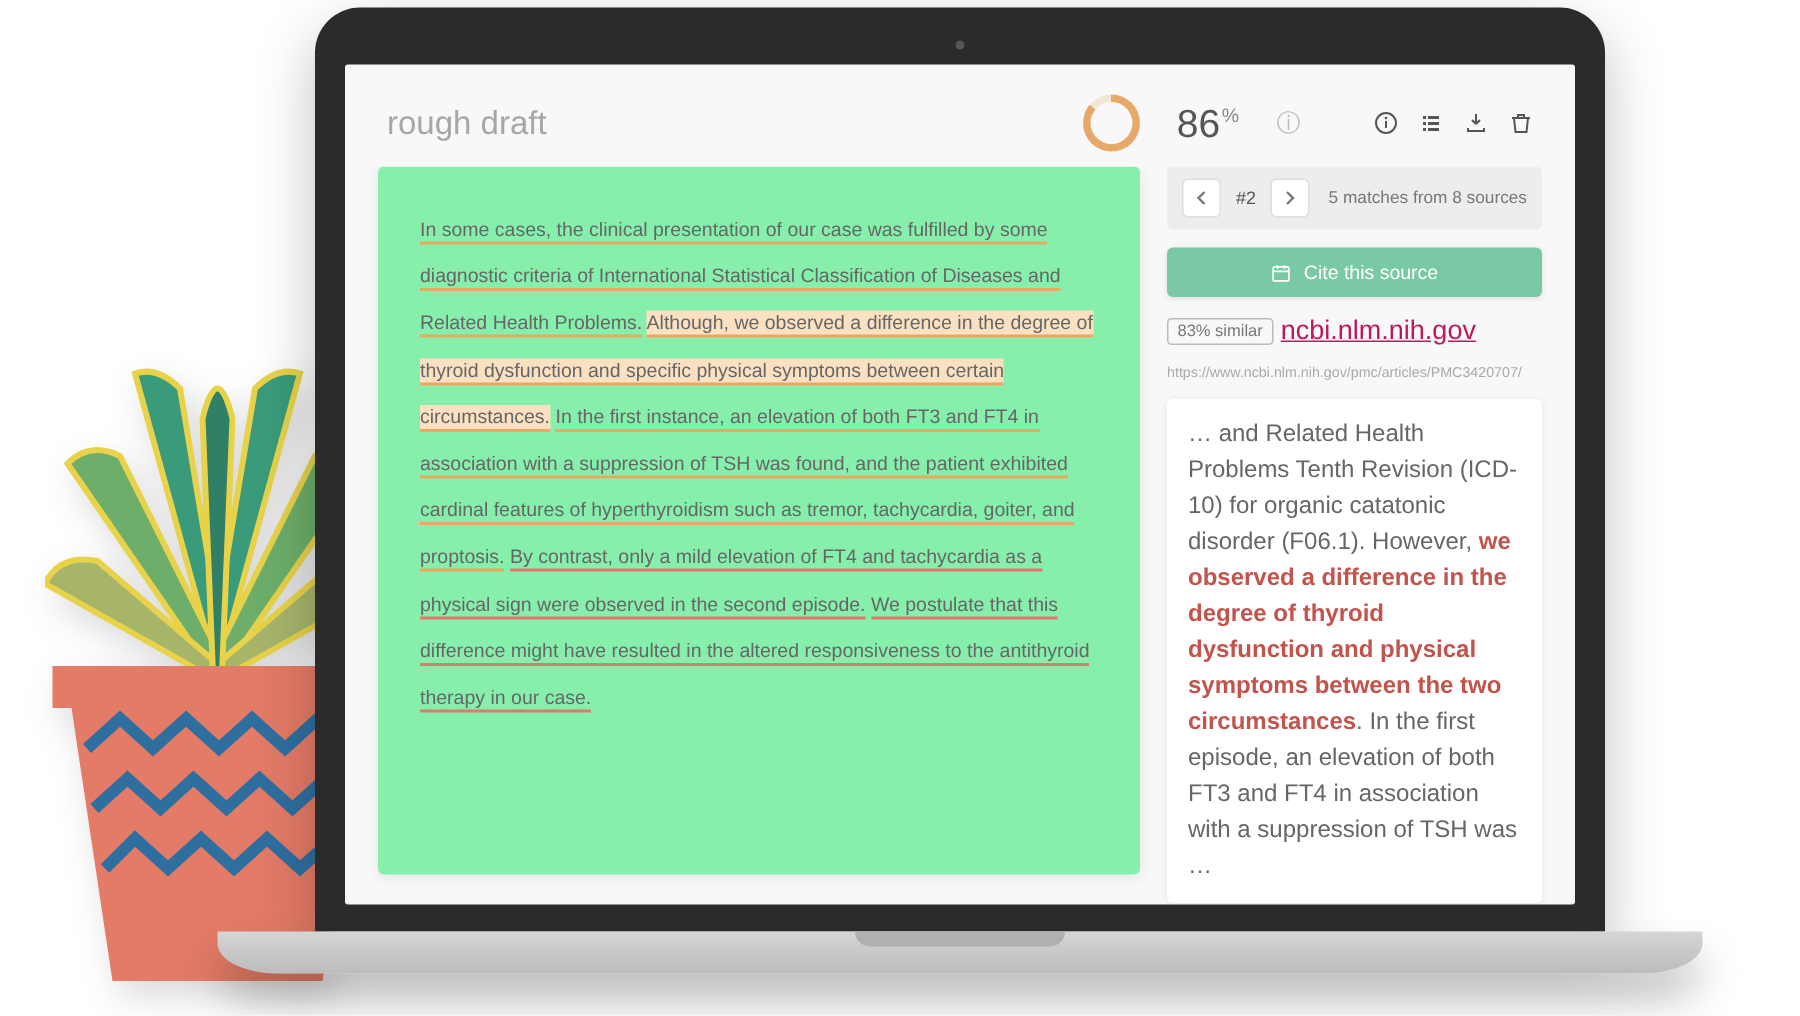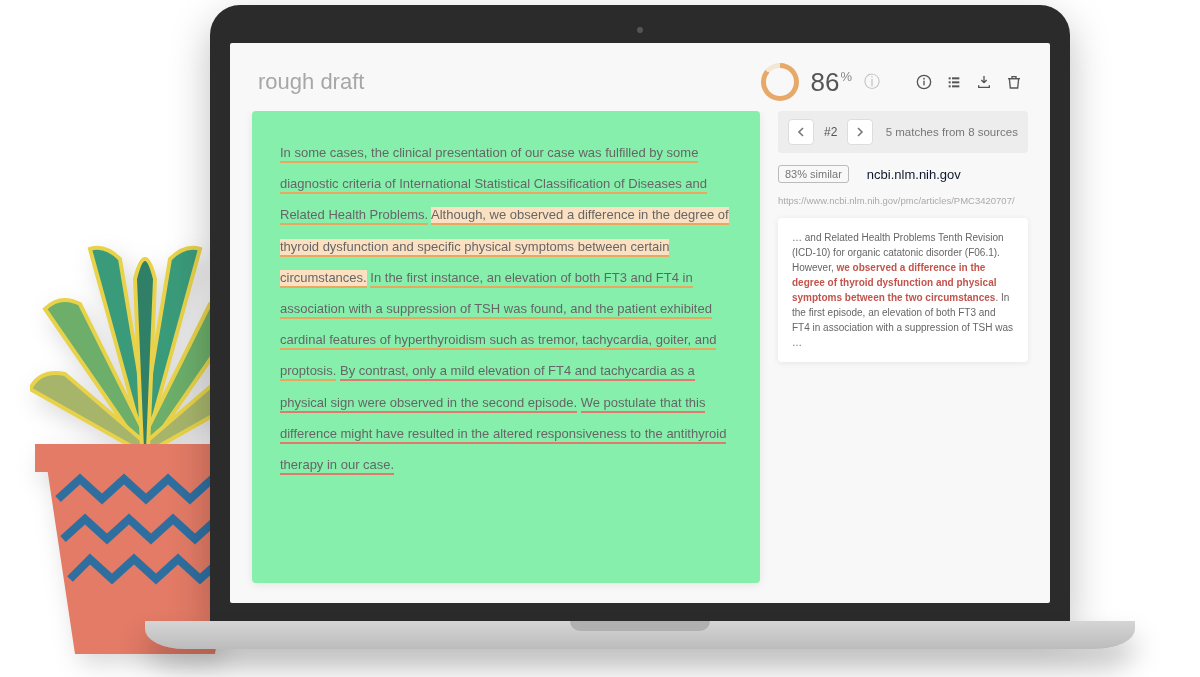--- a/index.html
+++ b/index.html
@@ -51,21 +51,21 @@
   }
 
   
   .app-header {
     display:flex; align-items:center; justify-content:space-between;
     padding: 20px 28px 10px 28px;
   }
   .doc-title {
     color:#a7a7a7; font-size:22px; font-weight:400;
   }
-  .score-wrap { display:flex; align-items:center; gap:12px; }
+  .score-wrap { display:flex; align-items:center; gap:25px; }
   .score-ring {
     width:38px; height:38px; border-radius:50%;
     background: conic-gradient(#e7a969 0 86%, #f2e6d5 86% 100%);
     position:relative;
   }
   .score-ring::after{
     content:""; position:absolute; inset:5px; background:#f8f8f8; border-radius:50%;
   }
   .score-num { font-size:26px; color:#555; }
   .score-num sup{ font-size:13px; vertical-align:super; margin-left:1px; color:#888;}
@@ -105,31 +105,31 @@
   .nav-summary { margin-left:auto; font-size:11.5px; color:#777; }
 
   .cite-btn {
     background:#79c9a5; color:#fff; border:none; border-radius:4px;
     padding:9px; font-size:13px; cursor:pointer;
     display:flex; align-items:center; justify-content:center; gap:8px;
     box-shadow:0 1px 4px rgba(0,0,0,0.1);
   }
   .cite-btn svg{ width:14px; height:14px; fill:#fff; }
 
-  .source-meta { display:flex; align-items:center; gap:18px; }
+  .source-meta { display:flex; align-items:center; gap:5px; }
   .sim-badge {
     border:1px solid #bbb; border-radius:3px; padding:2px 6px;
     font-size:11px; color:#777;
   }
-  .source-link { color:#0f172a; font-size:13px; cursor:pointer; }
+  .source-link { color:#be185d; font-size:18px; cursor:pointer;text-decoration:underline; }
   .source-url { font-size:9.5px; color:#aaa; word-break:break-all; }
 
   .excerpt {
     background:#fff; border-radius:4px; box-shadow:0 1px 6px rgba(0,0,0,0.08);
-    padding:12px 14px; font-size:10px; line-height:1.5; color:#666;
+    padding:12px 14px; font-size:16px; line-height:1.5; color:#666;
   }
   .excerpt .match { color:#c2544c; font-weight:600; }
 
   
   .plant {
     position:absolute; left:30px; bottom:18px; width:230px;
     filter: drop-shadow(6px 10px 12px rgba(0,0,0,0.15));
   }
 </style>
 </head>
@@ -205,20 +205,27 @@
             </div>
             <div class="nav-idx">#2</div>
             <div class="nav-btn">
               <svg width="10" height="10" viewBox="0 0 10 10">
                   <path d="M3 1l4 4-4 4" stroke="#777" stroke-width="1.6" fill="none"></path>
                 </svg>
             </div>
             <div class="nav-summary">5 matches from 8 sources</div>
           </div>
 
+          <button class="cite-btn">
+            <svg viewBox="0 0 24 24">
+                <rect x="3" y="5" width="18" height="16" rx="2" fill="none" stroke="#fff" stroke-width="2"></rect>
+                <path d="M3 10h18M8 3v4M16 3v4" stroke="#fff" stroke-width="2"></path>
+              </svg>
+            <span>Cite this source</span>
+          </button>
 
           <div class="source-meta">
             <span class="sim-badge">83% similar</span>
             <span class="source-link">ncbi.nlm.nih.gov</span>
           </div>
           <div class="source-url">https://www.ncbi.nlm.nih.gov/pmc/articles/PMC3420707/</div>
 
           <div class="excerpt">
             <span>… and Related Health Problems Tenth Revision (ICD-10) for organic catatonic disorder (F06.1). However, </span><span class="match">we observed a difference in the degree of thyroid dysfunction and physical symptoms between the two circumstances</span><span>. In the first episode, an elevation of both FT3 and FT4 in association with a suppression of TSH was …</span>
           </div>

